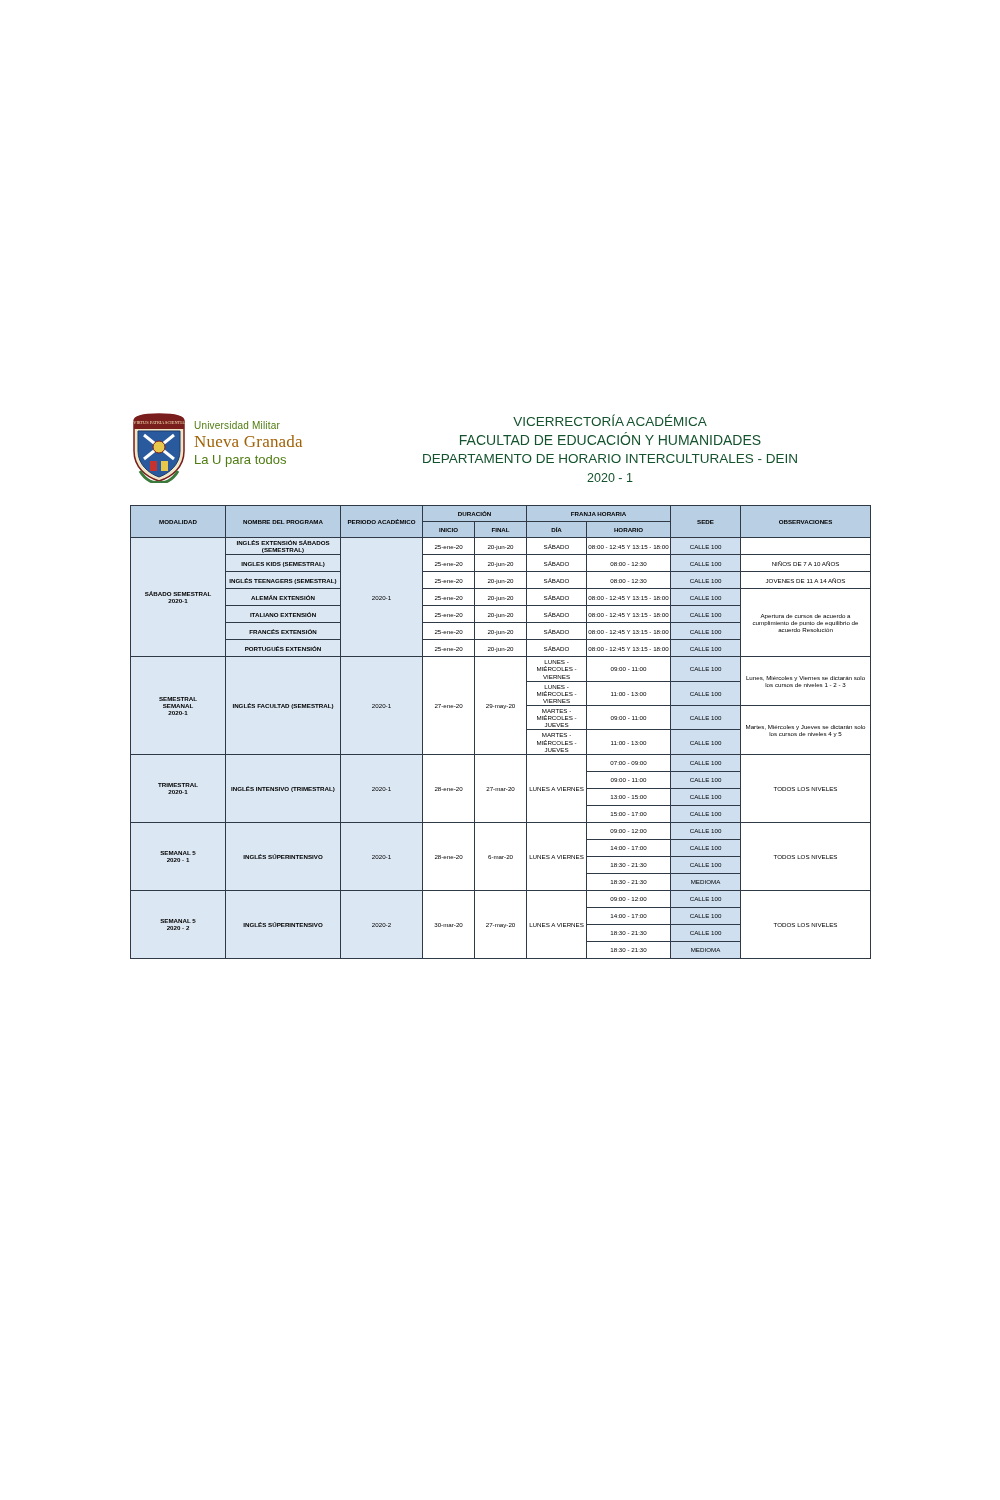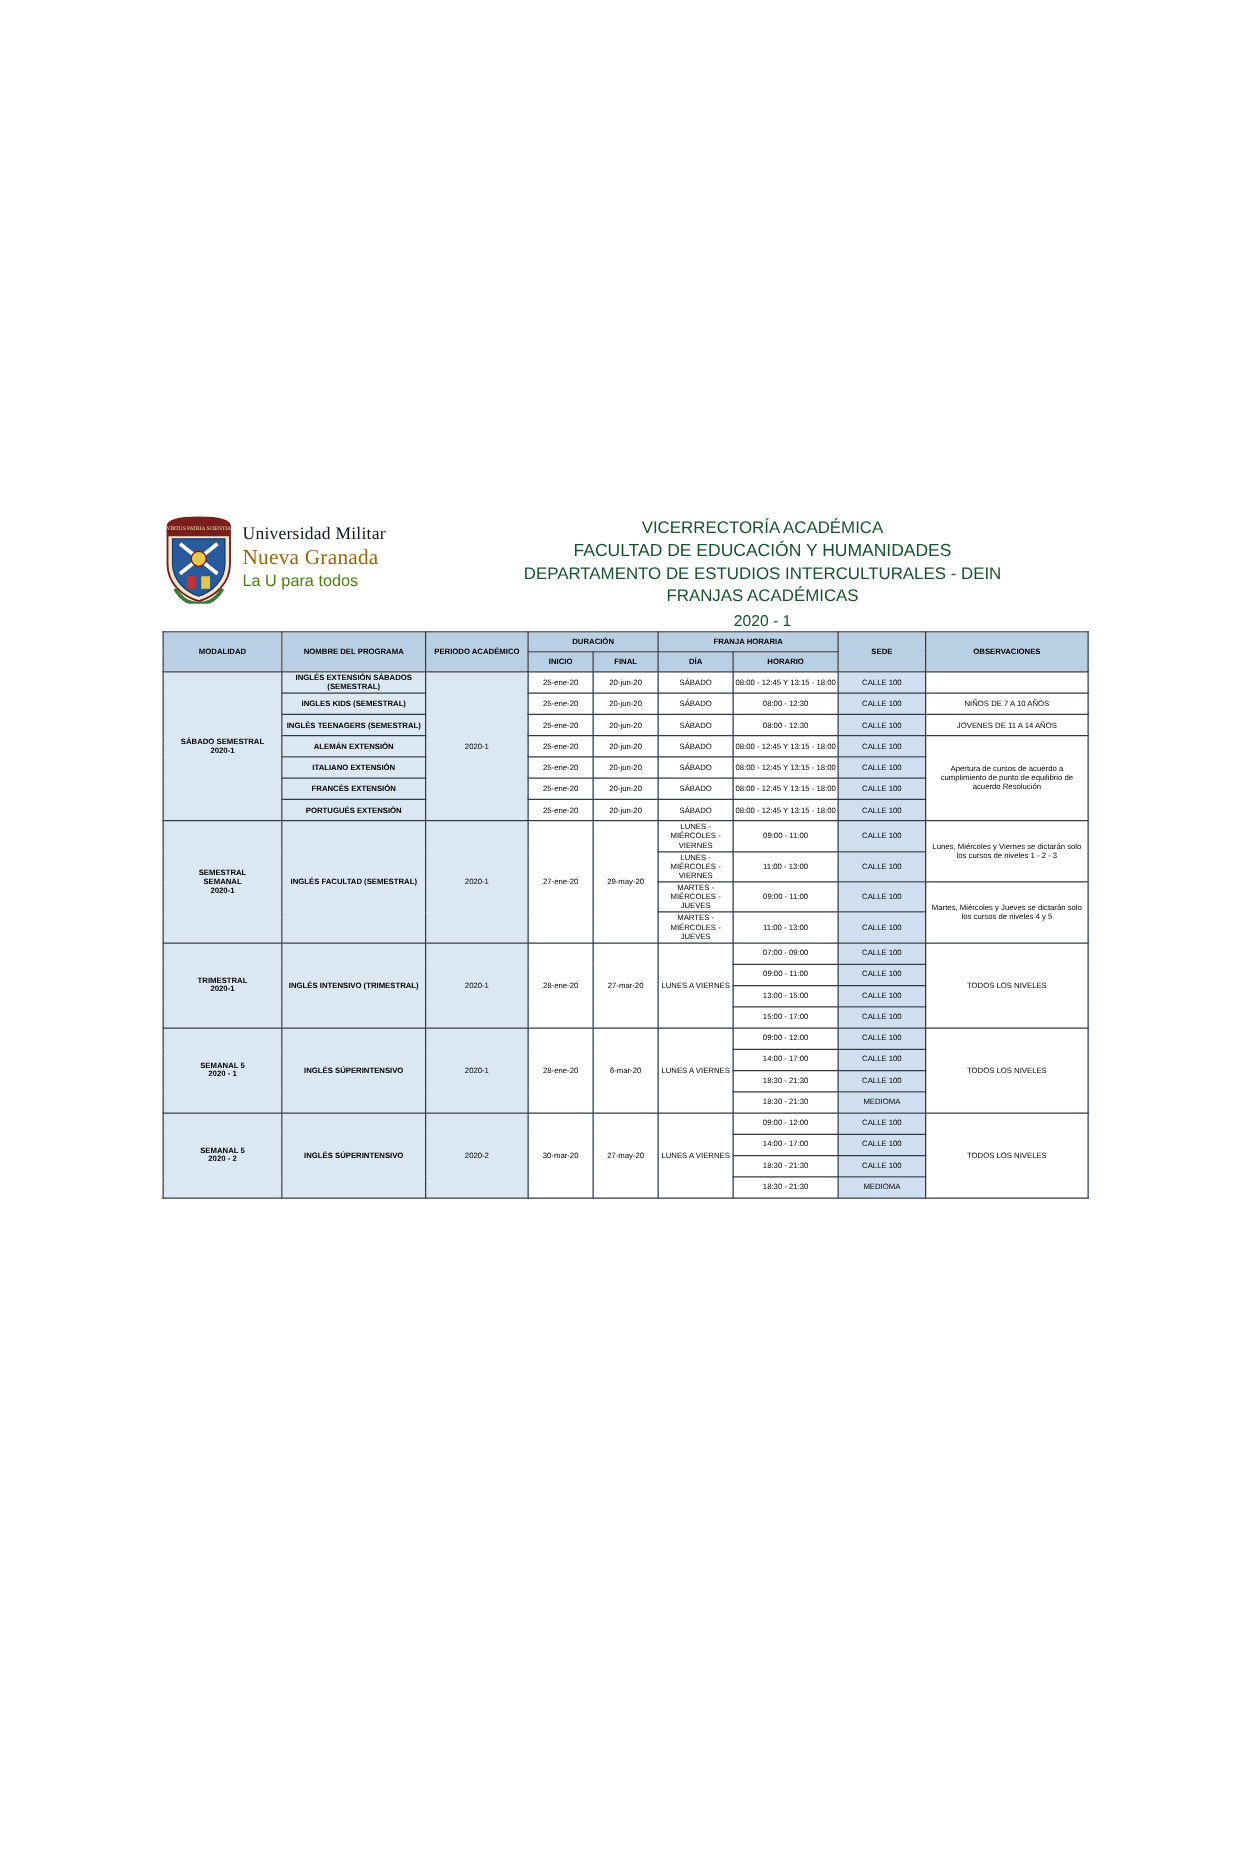--- a/index.html
+++ b/index.html
@@ -40,23 +40,23 @@
     width: 58px;
     height: 72px;
     flex: none;
   }
   .crest svg { display:block; }
   .logo-text {
     padding-top: 10px;
     line-height: 1.05;
   }
   .logo-text .l1 {
-    font-family: Liberation Serif, serif;
-    font-size: 14px;
-    color: #0f172a;
+    font-family: Liberation Sans, sans-serif;
+    font-size: 10px;
+    color: #4d7c0f;
     letter-spacing: .2px;
   }
   .logo-text .l2 {
     font-family: "Liberation Serif", serif;
     font-size: 17px;
     color: #a16207;
     letter-spacing: .2px;
     margin-top: 1px;
   }
   .logo-text .l3 {
@@ -139,22 +139,21 @@
         </div>
         <div class="logo-text">
           <div class="l1">Universidad Militar</div>
           <div class="l2">Nueva Granada</div>
           <div class="l3">La U para todos</div>
         </div>
       </div>
       <div class="title-block">
         <div class="t1">VICERRECTORÍA ACADÉMICA</div>
         <div class="t2">FACULTAD DE EDUCACIÓN Y HUMANIDADES</div>
-        <div class="t3">DEPARTAMENTO DE ESTUDIOS INTERCULTURALES - DEIN</div>
-        <div class="t4">FRANJAS ACADÉMICAS</div>
+        <div class="t3">DEPARTAMENTO DE HORARIO INTERCULTURALES - DEIN</div>
         <div class="t5">2020 - 1</div>
       </div>
     </div>
 
     <table class="sched">
       <colgroup>
         <col style="width:95px">
         <col style="width:115px">
         <col style="width:82px">
         <col style="width:52px">

